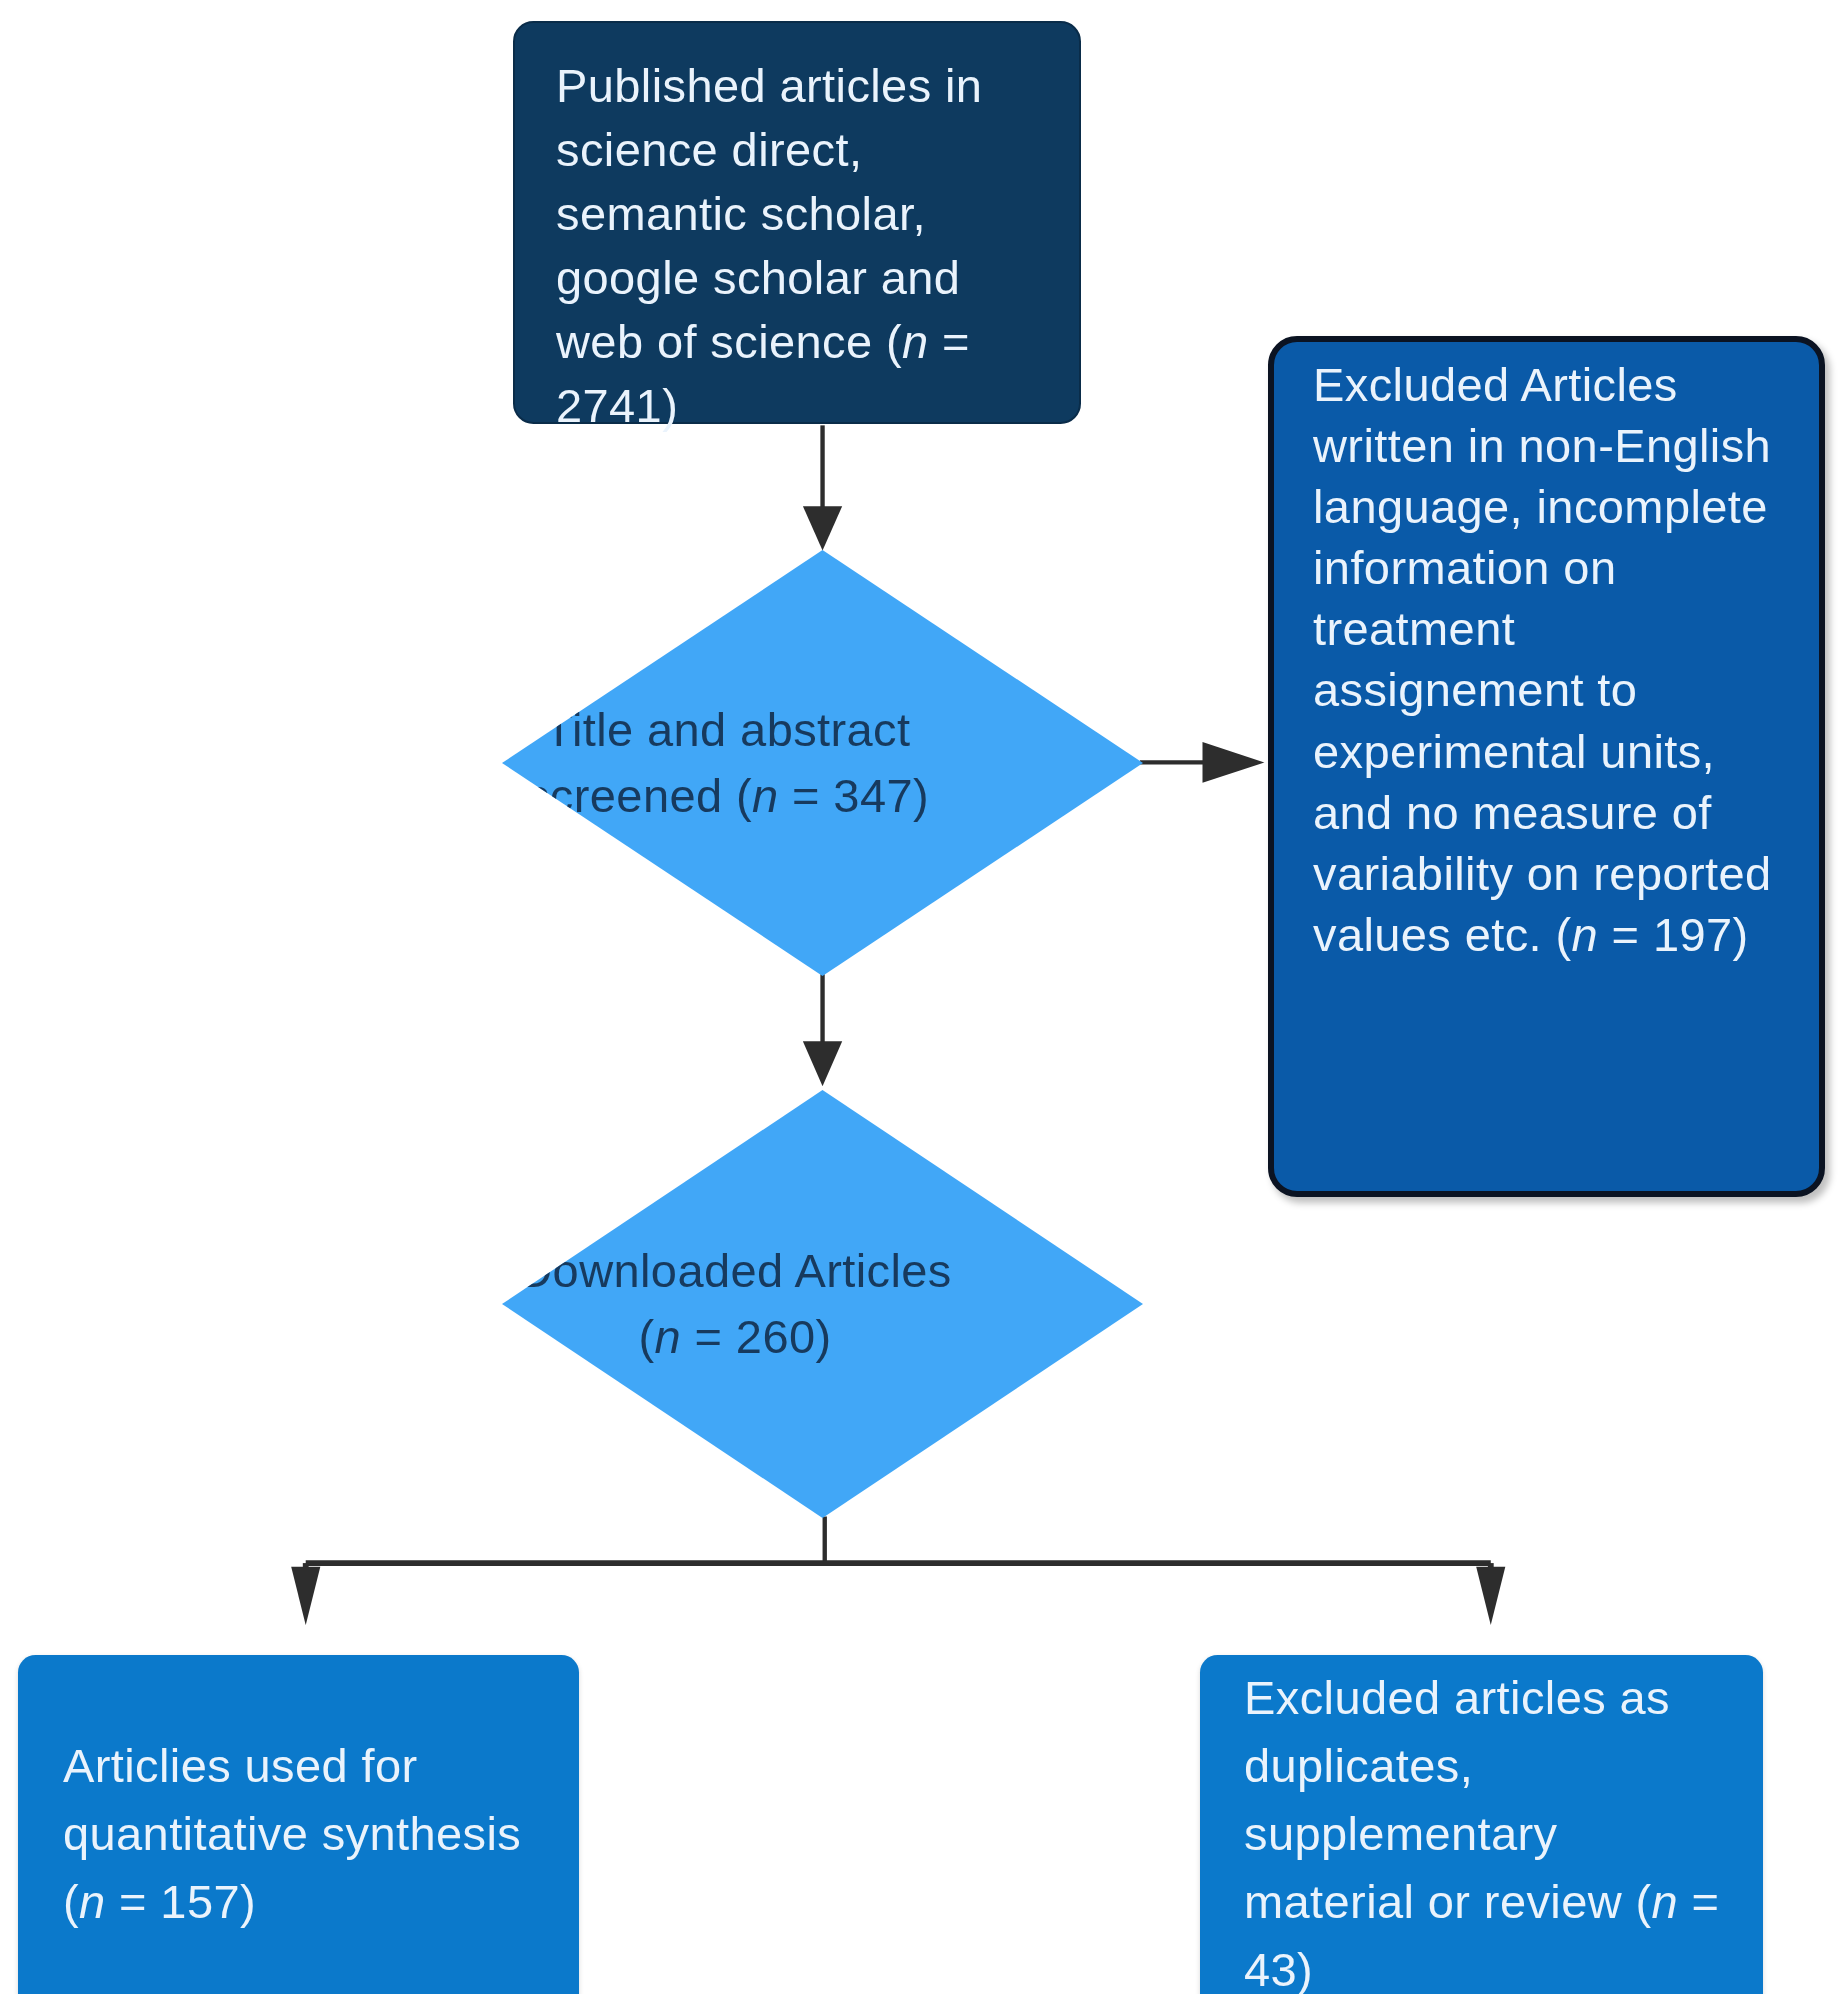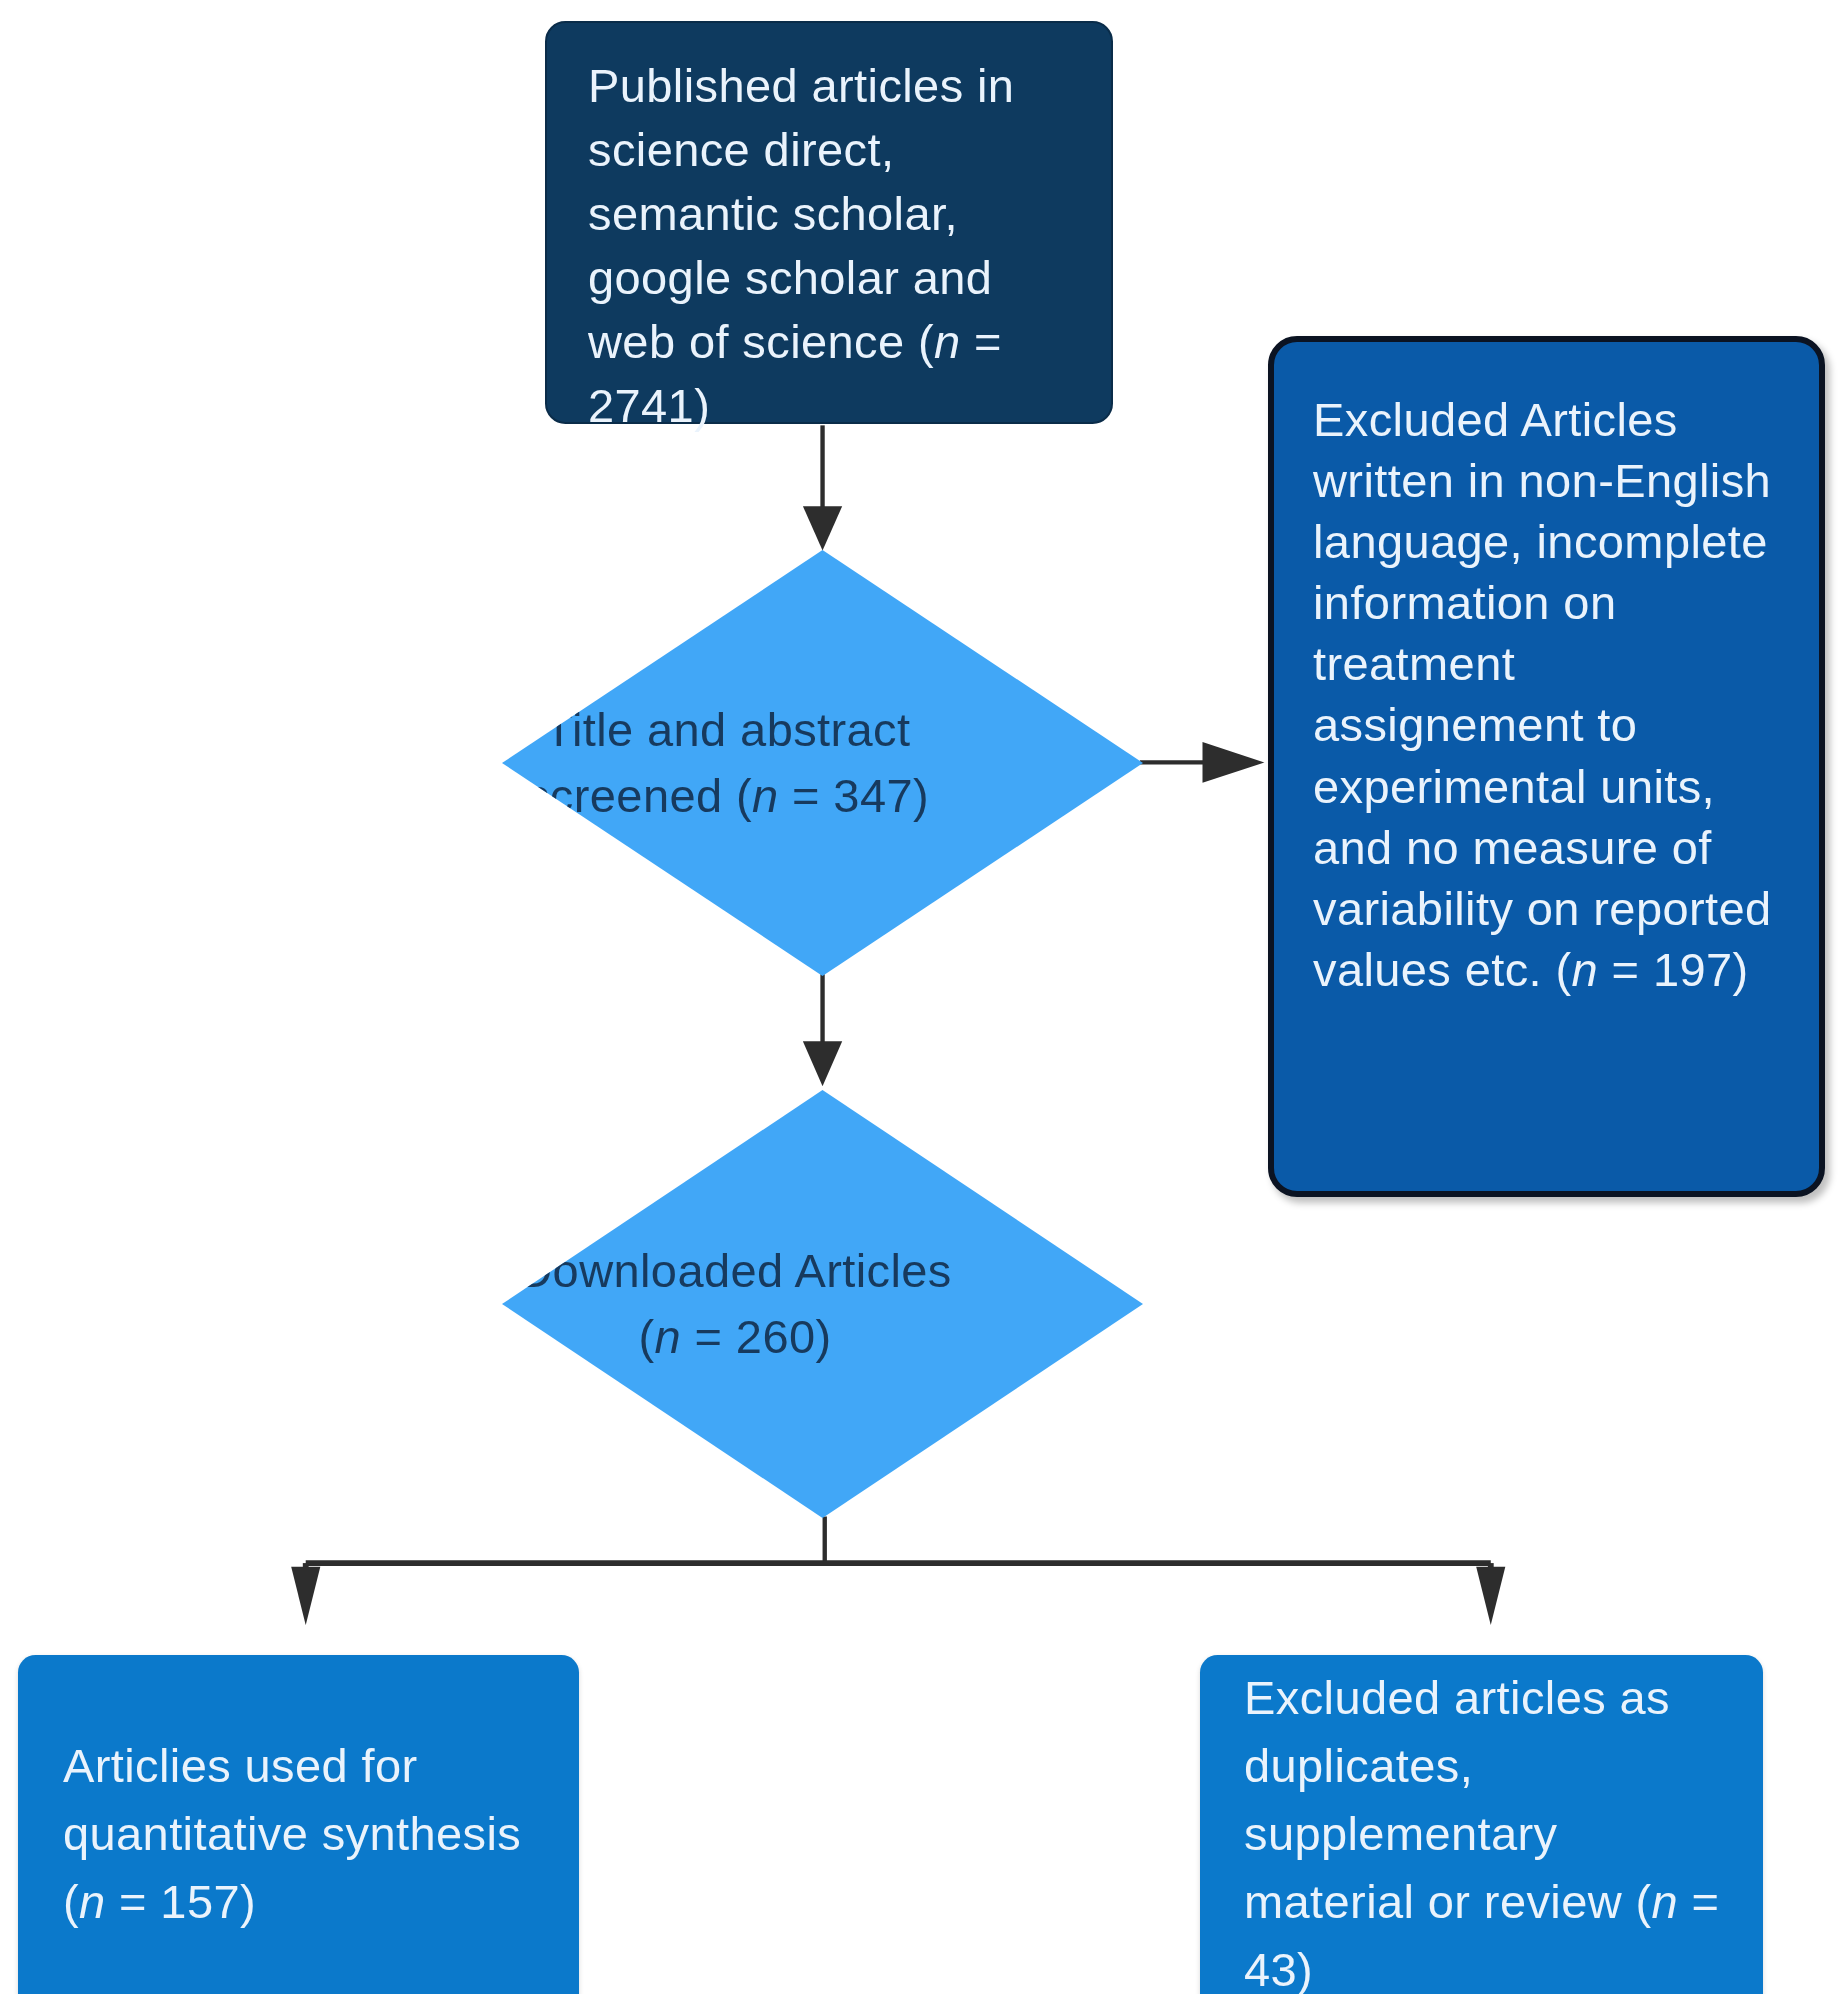--- a/index.html
+++ b/index.html
@@ -27,21 +27,21 @@
     z-index: 1;
     box-sizing: border-box;
     color: var(--box-text, #eaf3fc);
     font-size: 47px;
     letter-spacing: 0.4px;
   }
   .it { font-style: italic; }
 
   
   #source-box {
-    left: 545px; top: 21px;
+    left: 513px; top: 21px;
     width: 568px; height: 403px;
     background: var(--source-box, #0e3a5f);
     border: 2.9px solid #0a2c49;
     border-radius: 20.4px;
     padding: 31px 36px 0 41px;
     line-height: 1.36;
   }
 
   
   .diamond {
@@ -62,21 +62,21 @@
   #downloaded-diamond { left: 502px; top: 1090px; width: 641px; height: 428px; }
   #downloaded-diamond .dlabel { width: 466px; }
 
   
   #excluded-box {
     left: 1268px; top: 336px;
     width: 557px; height: 861px;
     background: var(--excluded-box, #0a5aa8);
     border: 6.6px solid #0b1322;
     border-radius: 29px;
-    padding: 47px 29px 0 39px;
+    padding: 12px 29px 0 39px;
     line-height: 1.3;
     box-shadow: 4.4px 5.8px 7.3px rgba(0,0,0,0.25);
   }
 
   
   .result-box {
     background: var(--result-box, #0b79cb);
     border-radius: 17.5px;
     display: flex;
     align-items: center;

